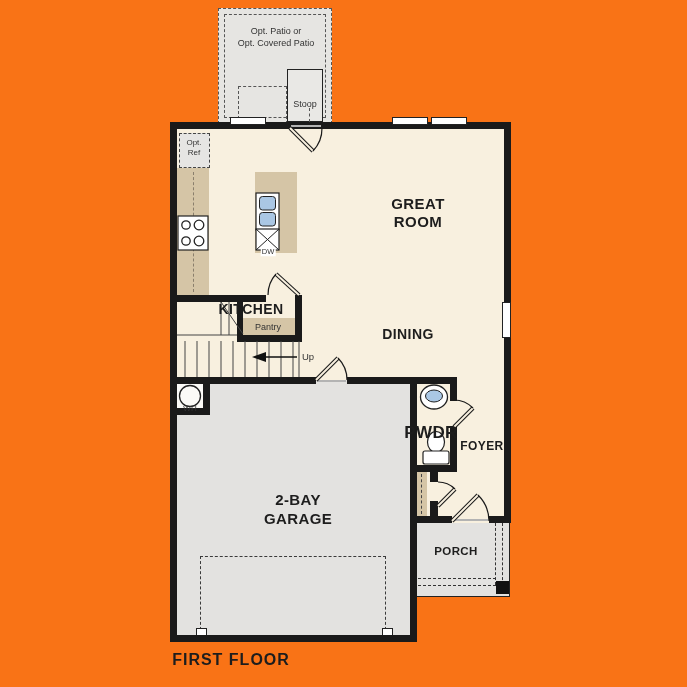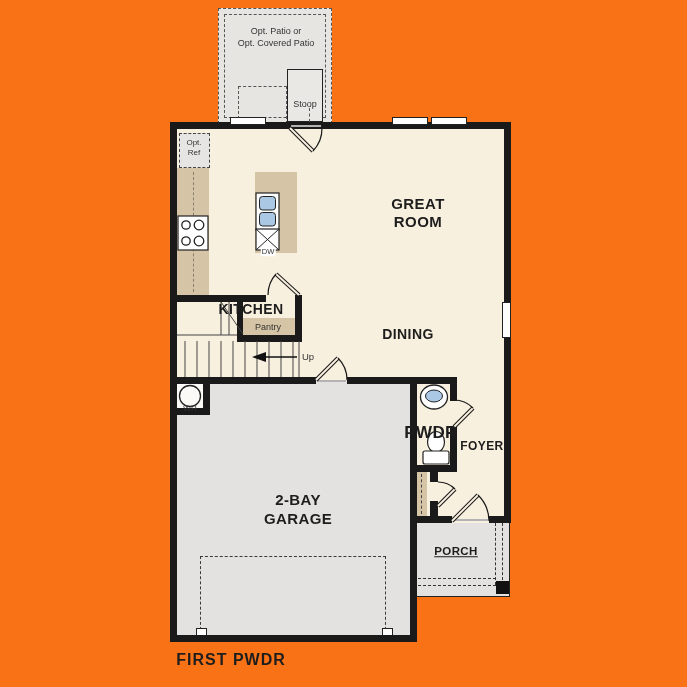--- a/index.html
+++ b/index.html
@@ -190,15 +190,15 @@
   <div class="lbl-bold" style="left:418px;top:221px;font-size:15px;">ROOM</div>
   <div class="lbl-bold" style="left:402px;top:334px;font-size:14px;margin-left:6px;">DINING</div>
   <div class="lbl" style="left:268px;top:327px;font-size:9px;text-align:right;">Pantry</div>
   <div class="lbl" style="left:308px;top:357px;font-size:9.5px;">Up</div>
   <div class="lbl" style="left:190px;top:396px;font-size:8px;margin-top:13px;">WH</div>
   <div class="lbl" style="left:268px;top:252px;font-size:7.5px;background:#fff;padding:0 1px;">DW</div>
   <div class="lbl-bold" style="left:431px;top:432px;font-size:17px;">PWDR</div>
   <div class="lbl-bold" style="left:482px;top:446px;font-size:12px;">FOYER</div>
   <div class="lbl-bold" style="left:298px;top:499px;font-size:15px;">2-BAY</div>
   <div class="lbl-bold" style="left:298px;top:518px;font-size:15px;">GARAGE</div>
-  <div class="lbl-bold" style="left:456px;top:552px;font-size:11.5px;text-decoration:underline;">PORCH</div>
-  <div class="lbl-bold" style="left:231px;top:660px;font-size:16px;letter-spacing:1px;">FIRST PWDR</div>
+  <div class="lbl-bold" style="left:456px;top:552px;font-size:11.5px;">PORCH</div>
+  <div class="lbl-bold" style="left:231px;top:660px;font-size:16px;letter-spacing:1px;">FIRST FLOOR</div>
 </div>
 
 </body></html>

